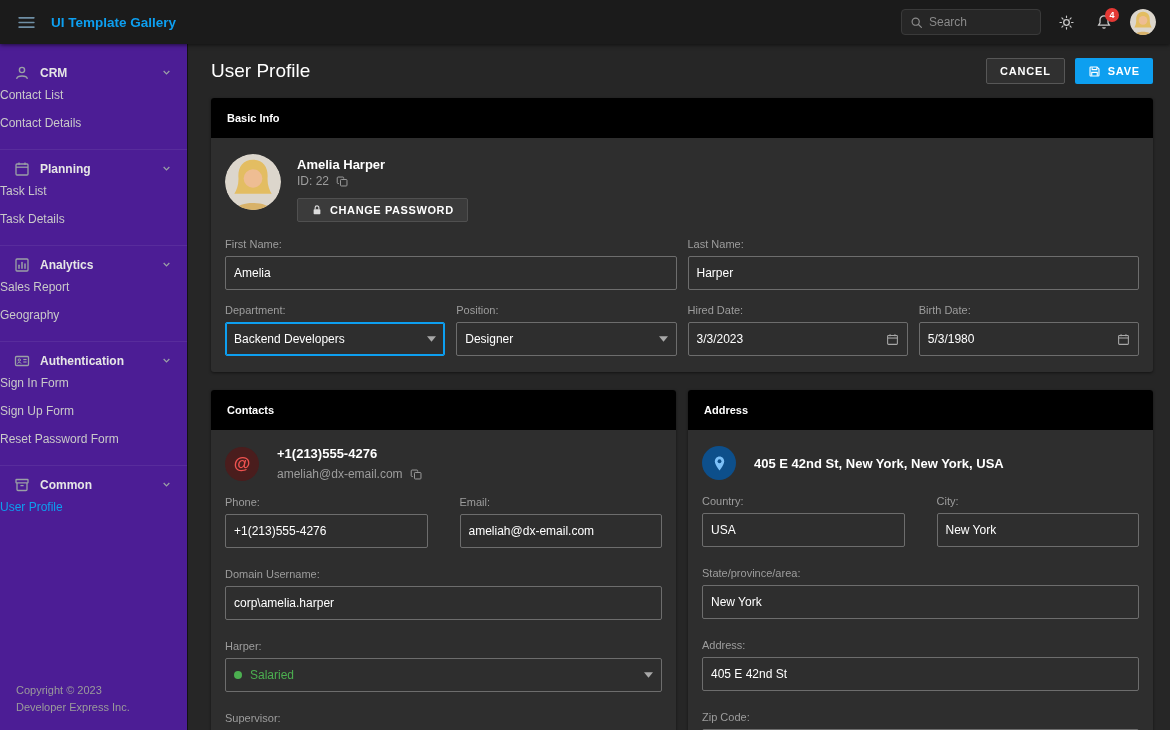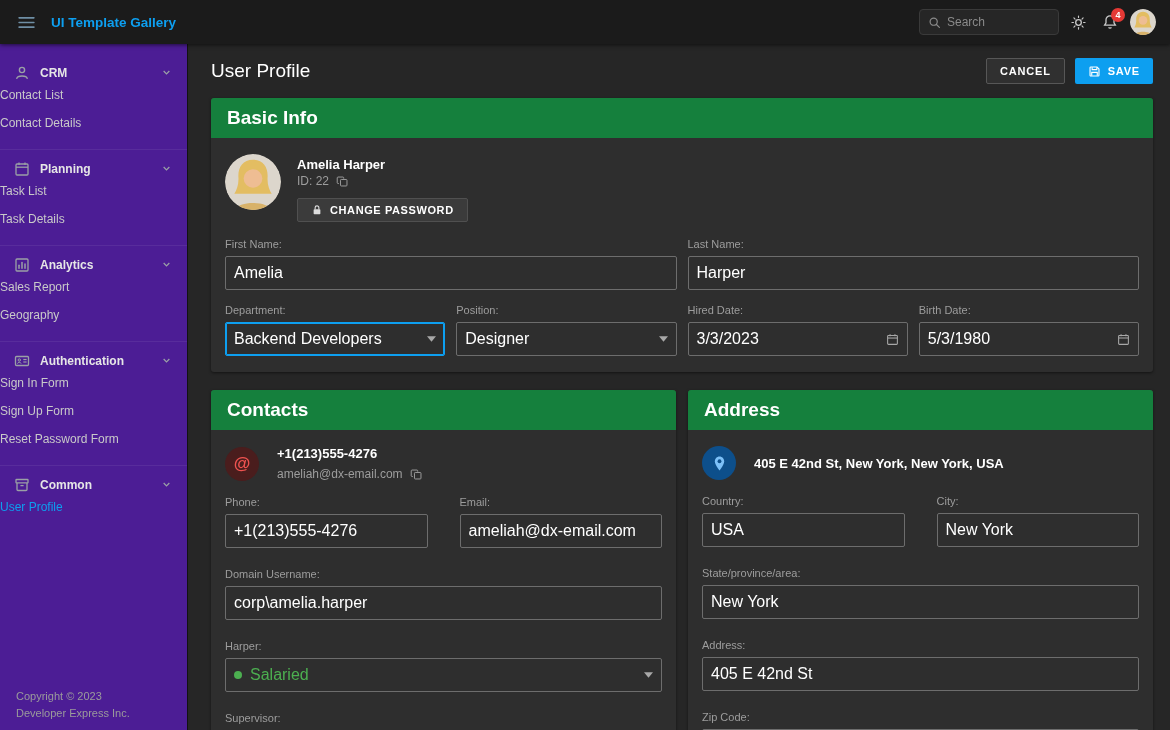--- a/index.html
+++ b/index.html
@@ -12,21 +12,21 @@
   .app { display:flex; flex-direction:column; height:100%; }
 
   
   .topbar {
     height:44px; flex-shrink:0; background:#1b1b1b;
     display:flex; align-items:center; gap:10px; padding:0 14px;
     box-shadow:0 1px 4px rgba(0,0,0,.6); position:relative; z-index:5;
   }
   .icon-btn { background:none; border:none; color:#8d98a0; display:flex; align-items:center; justify-content:center; padding:4px; }
   .app-title { color:var(--color-accent,#0d9ff0); font-weight:700; font-size:13.5px; margin-left:2px; }
-  .topbar-right { margin-left:auto; display:flex; align-items:center; gap:8px; }
+  .topbar-right { margin-left:auto; display:flex; align-items:center; gap:14px; }
   .search-box {
     width:140px; height:26px; background:#262626; border:1px solid #3a3a3a; border-radius:4px;
     display:flex; align-items:center; gap:6px; padding:0 8px;
   }
   .search-box svg { flex-shrink:0; }
   .search-input { flex:1; min-width:0; background:transparent; border:none; outline:none; color:#ddd; font-size:12px; font-family:inherit; }
   .search-input::placeholder { color:#8a8a8a; }
   .bell-wrap { position:relative; }
   .badge {
     position:absolute; top:-2px; right:-3px; min-width:14px; height:14px; border-radius:7px;
@@ -45,56 +45,56 @@
     width:188px; flex-shrink:0; background:#4c1d95; border-right:1px solid #121212;
     display:flex; flex-direction:column; padding-top:10px; overflow:hidden;
   }
   .section { border-top:1px solid rgba(255,255,255,.07); padding:3px 0 5px; }
   .section:first-of-type { border-top:none; }
   .section-header { height:31px; display:flex; align-items:center; gap:10px; padding:0 14px; color:#e6e6e6; font-weight:700; font-size:12px; }
   .section-header .s-icon { color:#9aa0a6; width:16px; height:16px; display:flex; }
   .section-header .chev { margin-left:auto; color:#9aa0a6; display:flex; }
   .sub-item { height:28px; display:flex; align-items:flex-start; color:#c9c9c9; font-size:12px; }
   .sub-item.active { color:var(--color-accent,#0d9ff0); }
-  .copyright { margin-top:auto; padding:12px 16px 8px; font-size:11px; color:#9b9b9b; line-height:1.55; }
+  .copyright { margin-top:auto; padding:12px 16px 14px; font-size:11px; color:#9b9b9b; line-height:1.55; }
 
   .content { flex:1; background:#262626; padding:0 17px 0 23px; overflow:hidden; }
 
   
   .page-header { display:flex; align-items:center; margin:14px 0; }
   .page-title { font-size:19px; font-weight:500; color:#fff; }
   .actions { margin-left:auto; display:flex; gap:10px; }
   .btn {
     height:26px; border-radius:2px; font-size:11px; font-weight:700; letter-spacing:.8px;
     display:inline-flex; align-items:center; gap:7px; padding:0 13px; border:none; color:#fff; font-family:inherit;
   }
   .btn-secondary { background:#303030; border:1px solid #575757; }
   .btn-primary { background:var(--color-accent,#0d9ff0); }
   .btn-ghost { height:24px; background:#3b3b3b; border:1px solid #505050; letter-spacing:.6px; }
 
   
   .card { background:#2e2e2e; border-radius:3px; box-shadow:0 1px 3px rgba(0,0,0,.5); overflow:hidden; }
-  .card-header { background:#15803d; height:40px; display:flex; align-items:center; padding:0 16px; font-size:19px; font-weight:700; color:#fff; }
+  .card-header { background:#000000; height:40px; display:flex; align-items:center; padding:0 16px; font-size:11px; font-weight:700; color:#fff; }
   .card-body { padding:16px 14px; }
   .cards-row { display:flex; gap:12px; margin-top:18px; align-items:flex-start; }
   .cards-row .card { flex:1; min-width:0; }
 
   
   .profile-row { display:flex; gap:16px; }
   .profile-name { font-size:13px; font-weight:700; margin-top:3px; }
   .profile-id { display:flex; align-items:center; gap:7px; color:#9d9d9d; font-size:12px; margin-top:2px; }
   .copy-ic { color:#9d9d9d; display:flex; }
   .profile-meta .btn-ghost { margin-top:10px; }
 
   .form-grid { display:grid; grid-template-columns:repeat(4,1fr); gap:14px 11px; margin-top:16px; }
   .span2 { grid-column:span 2; }
   .field-label { display:block; font-size:11px; color:#9d9d9d; margin-bottom:6px; }
   .control {
     height:24px; width:100%; border:1px solid #6d6d6d; border-radius:2px; background:transparent;
-    color:#fff; font-size:16px; padding:16px 8px; display:flex; align-items:center; gap:8px; font-family:inherit;
+    color:#fff; font-size:12px; padding:16px 8px; display:flex; align-items:center; gap:8px; font-family:inherit;
   }
   input.control { outline:none; }
   .control .value { flex:1; white-space:nowrap; overflow:hidden; }
   .control .trail { color:#a8a8a8; display:flex; margin-left:auto; flex-shrink:0; }
   .control.focused { border-color:var(--color-accent,#0d9ff0); box-shadow:inset 0 0 0 1px var(--color-accent,#0d9ff0); }
 
   
   .head-row { display:flex; gap:18px; align-items:center; margin-bottom:15px; }
   .big-icon { width:34px; height:34px; border-radius:50%; display:flex; align-items:center; justify-content:center; flex-shrink:0; }
   .big-icon.red { background:#4a1d1d; color:var(--color-contact_red,#ef5350); font-size:17px; font-weight:700; }

